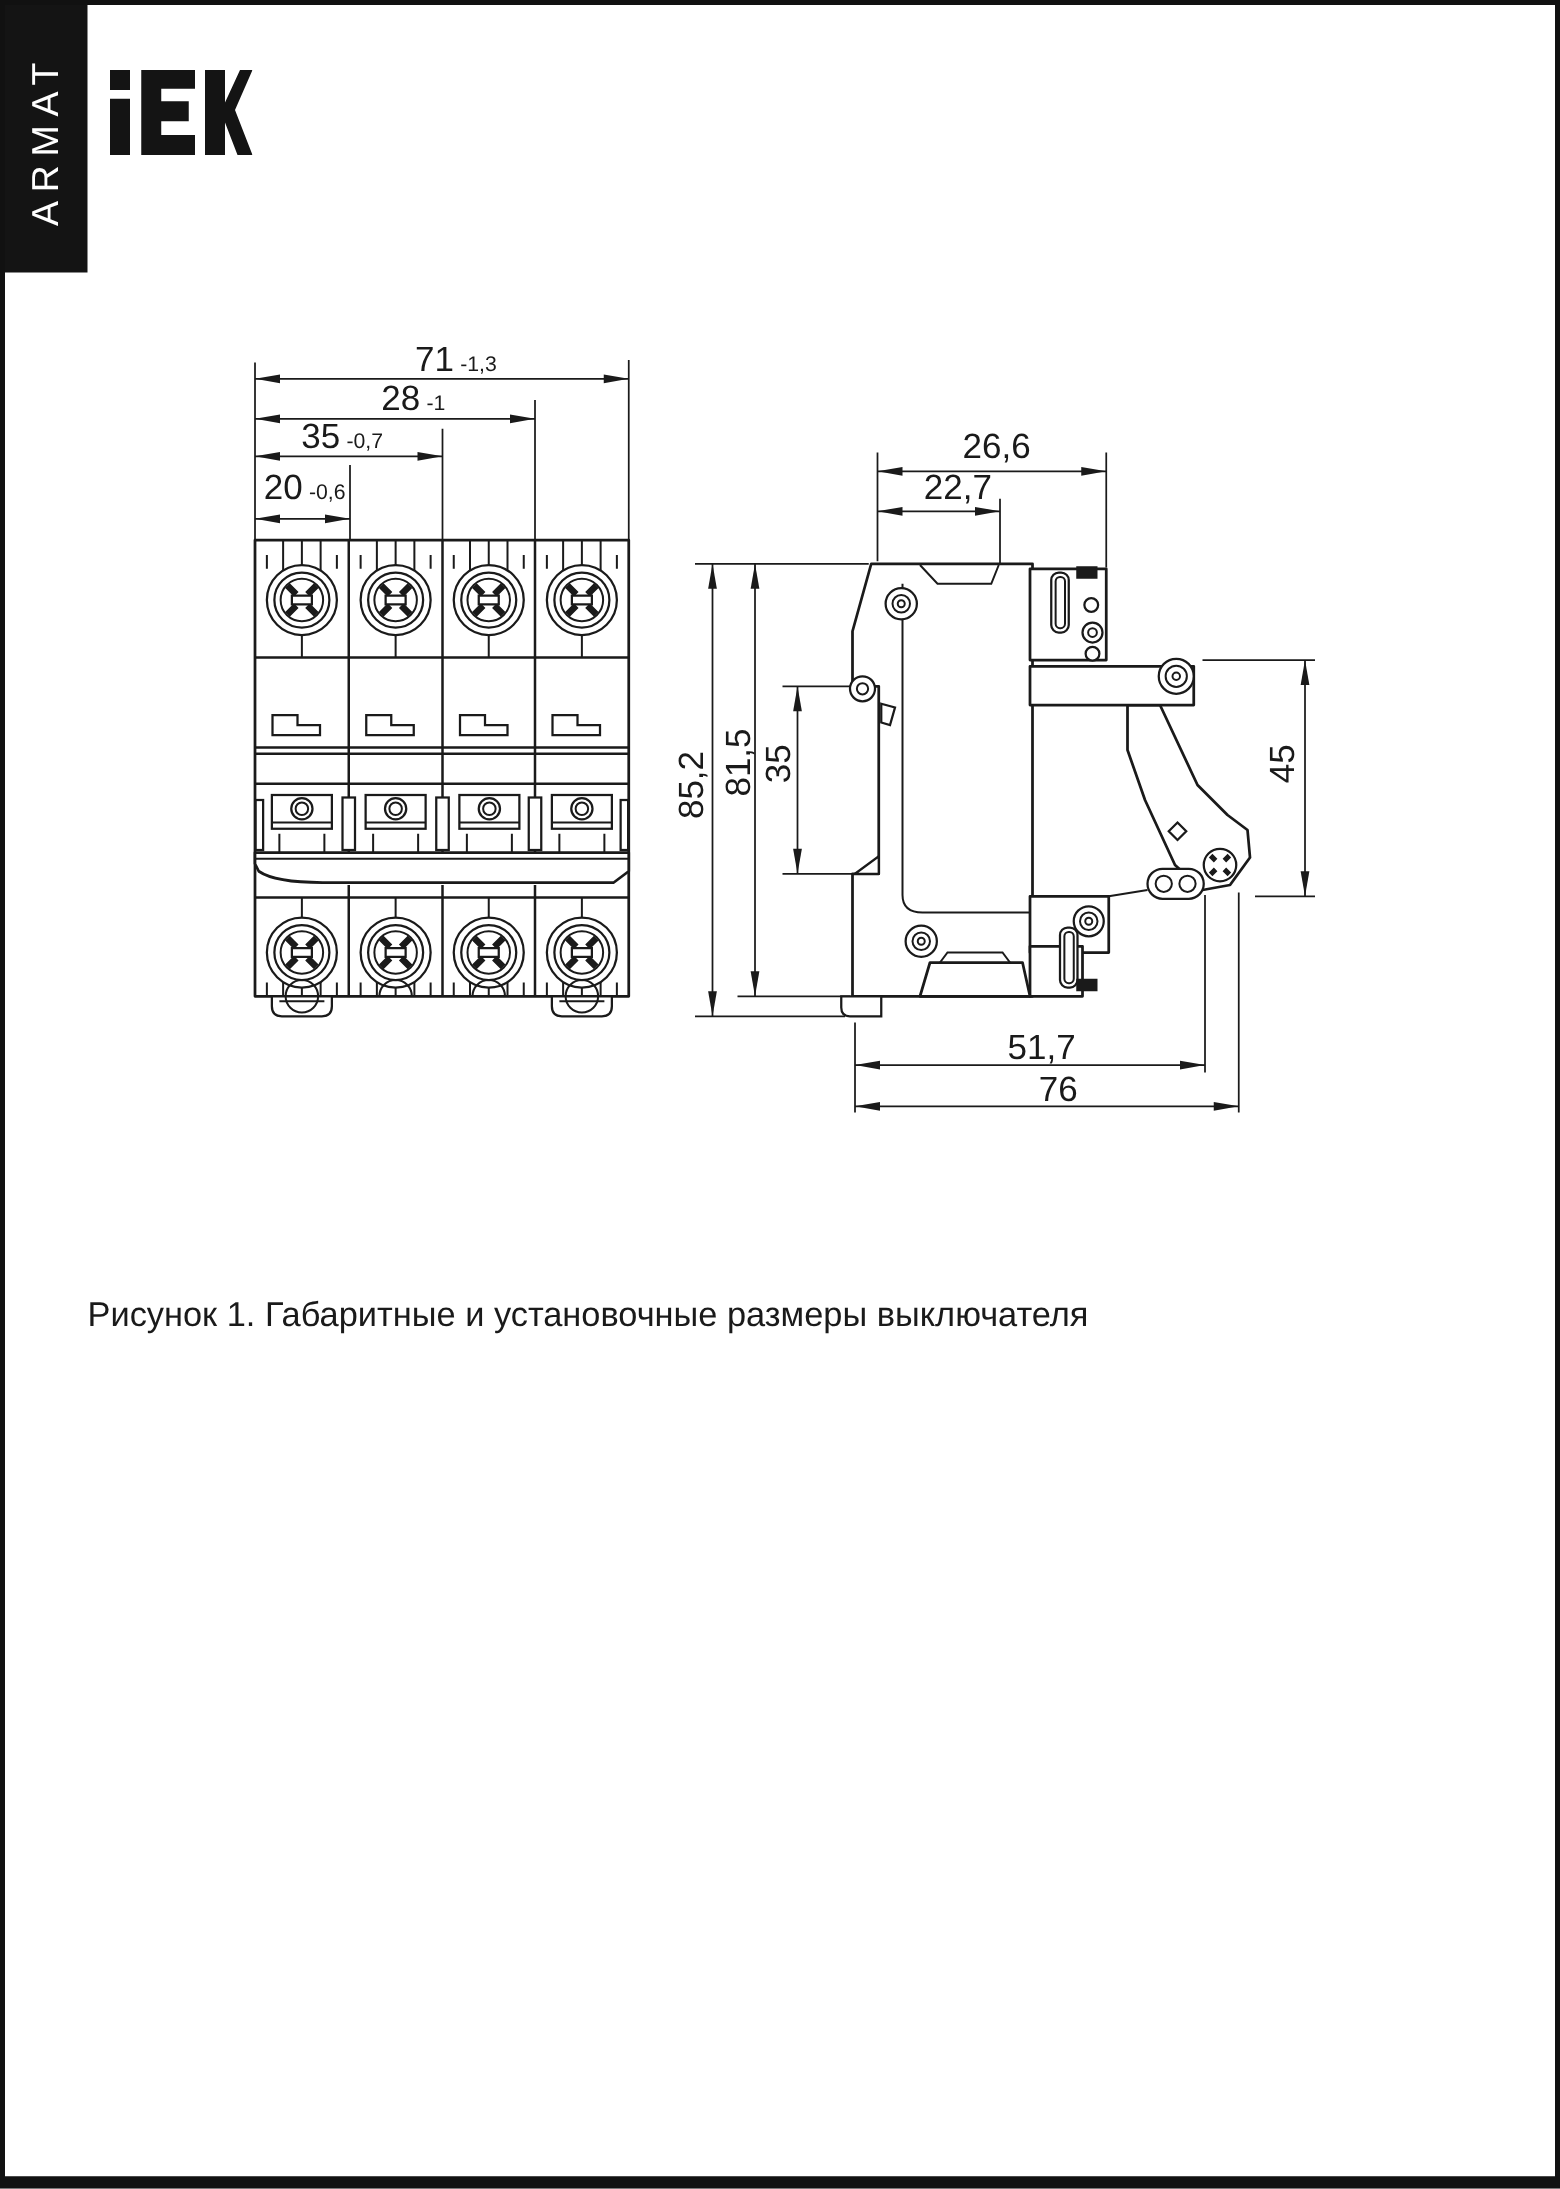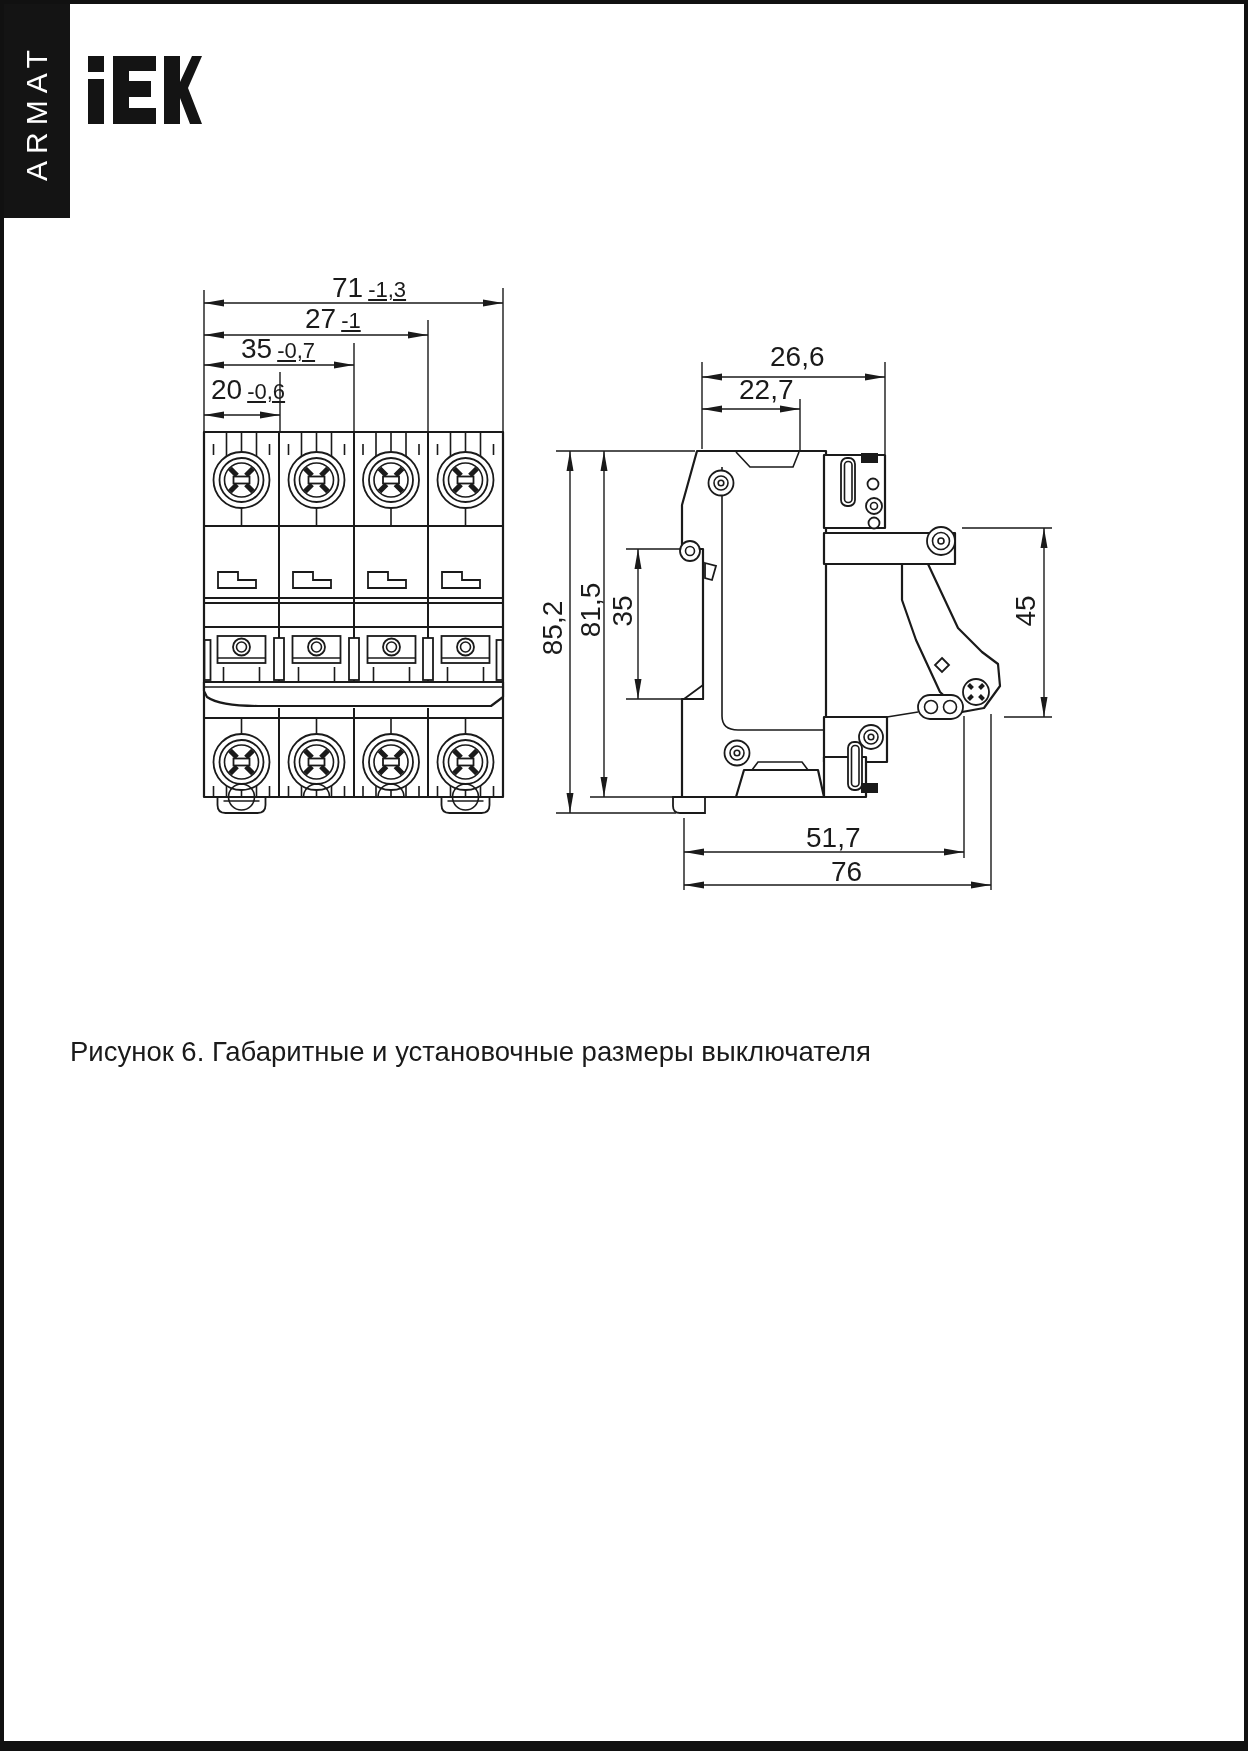--- a/index.html
+++ b/index.html
@@ -13,21 +13,21 @@
   .side{left:480px;top:330px;}
   .ol{fill:#fff;stroke:#1a1a1a;stroke-width:2.2;stroke-linejoin:round;}
   .ln{fill:none;stroke:#1a1a1a;stroke-width:2;}
   .tn{fill:none;stroke:#1a1a1a;stroke-width:1.6;}
   .wf{fill:#fff;stroke:#1a1a1a;stroke-width:1.8;}
   .dm{fill:none;stroke:#1a1a1a;stroke-width:1.4;}
   .ar{fill:#1a1a1a;stroke:none;}
   .dk{fill:#1a1a1a;stroke:none;}
   .spk{stroke:#1a1a1a;stroke-width:5.2;fill:none;}
   .dim{position:absolute;font-size:28px;white-space:nowrap;}
-  .dim .tol{font-size:22px;margin-left:5px;text-decoration:underline;}
+  .dim .tol{font-size:17px;margin-left:5px;}
   .vdim{position:absolute;font-size:28px;white-space:nowrap;transform:translate(-50%,-50%) rotate(-90deg);}
   .caption{position:absolute;left:70px;top:1032px;width:800px;text-align:center;font-size:27.5px;line-height:39px;}
   .caption div{white-space:nowrap;}
 </style>
 </head>
 <body>
 
 <div class="frame"></div>
 
 <div class="brandbar">
@@ -223,33 +223,33 @@
     <circle class="wf" cx="976" cy="692" r="13"></circle>
     <path class="spk" style="stroke-width:4" d="M968.5,684.5 L972.5,688.5 M983.5,684.5 L979.5,688.5 M968.5,699.5 L972.5,695.5 M983.5,699.5 L979.5,695.5"></path>
     <path class="wf" d="M942,658 L949,665 L942,672 L935,665 Z"></path>
   </g>
 </svg>
 
 <div class="dim" style="left:332px;top:272px">
   <span>71</span><span class="tol">-1,3</span>
 </div>
 <div class="dim" style="left:305px;top:303px">
-  <span>27</span><span class="tol">-1</span>
+  <span>28</span><span class="tol">-1</span>
 </div>
 <div class="dim" style="left:241px;top:333px">
   <span>35</span><span class="tol">-0,7</span>
 </div>
 <div class="dim" style="left:211px;top:374px">
   <span>20</span><span class="tol">-0,6</span>
 </div>
 
 <div class="dim" style="left:770px;top:341px">26,6</div>
 <div class="dim" style="left:739px;top:374px">22,7</div>
 <div class="vdim" style="left:553px;top:628px">85,2</div>
 <div class="vdim" style="left:591px;top:610px">81,5</div>
 <div class="vdim" style="left:623px;top:611px">35</div>
 <div class="vdim" style="left:1026px;top:611px">45</div>
 <div class="dim" style="left:806px;top:822px">51,7</div>
 <div class="dim" style="left:831px;top:856px">76</div>
 
 <div class="caption">
-  <div>Рисунок 6. Габаритные и установочные размеры выключателя</div>
+  <div>Рисунок 1. Габаритные и установочные размеры выключателя</div>
 </div>
 
 </body></html>

